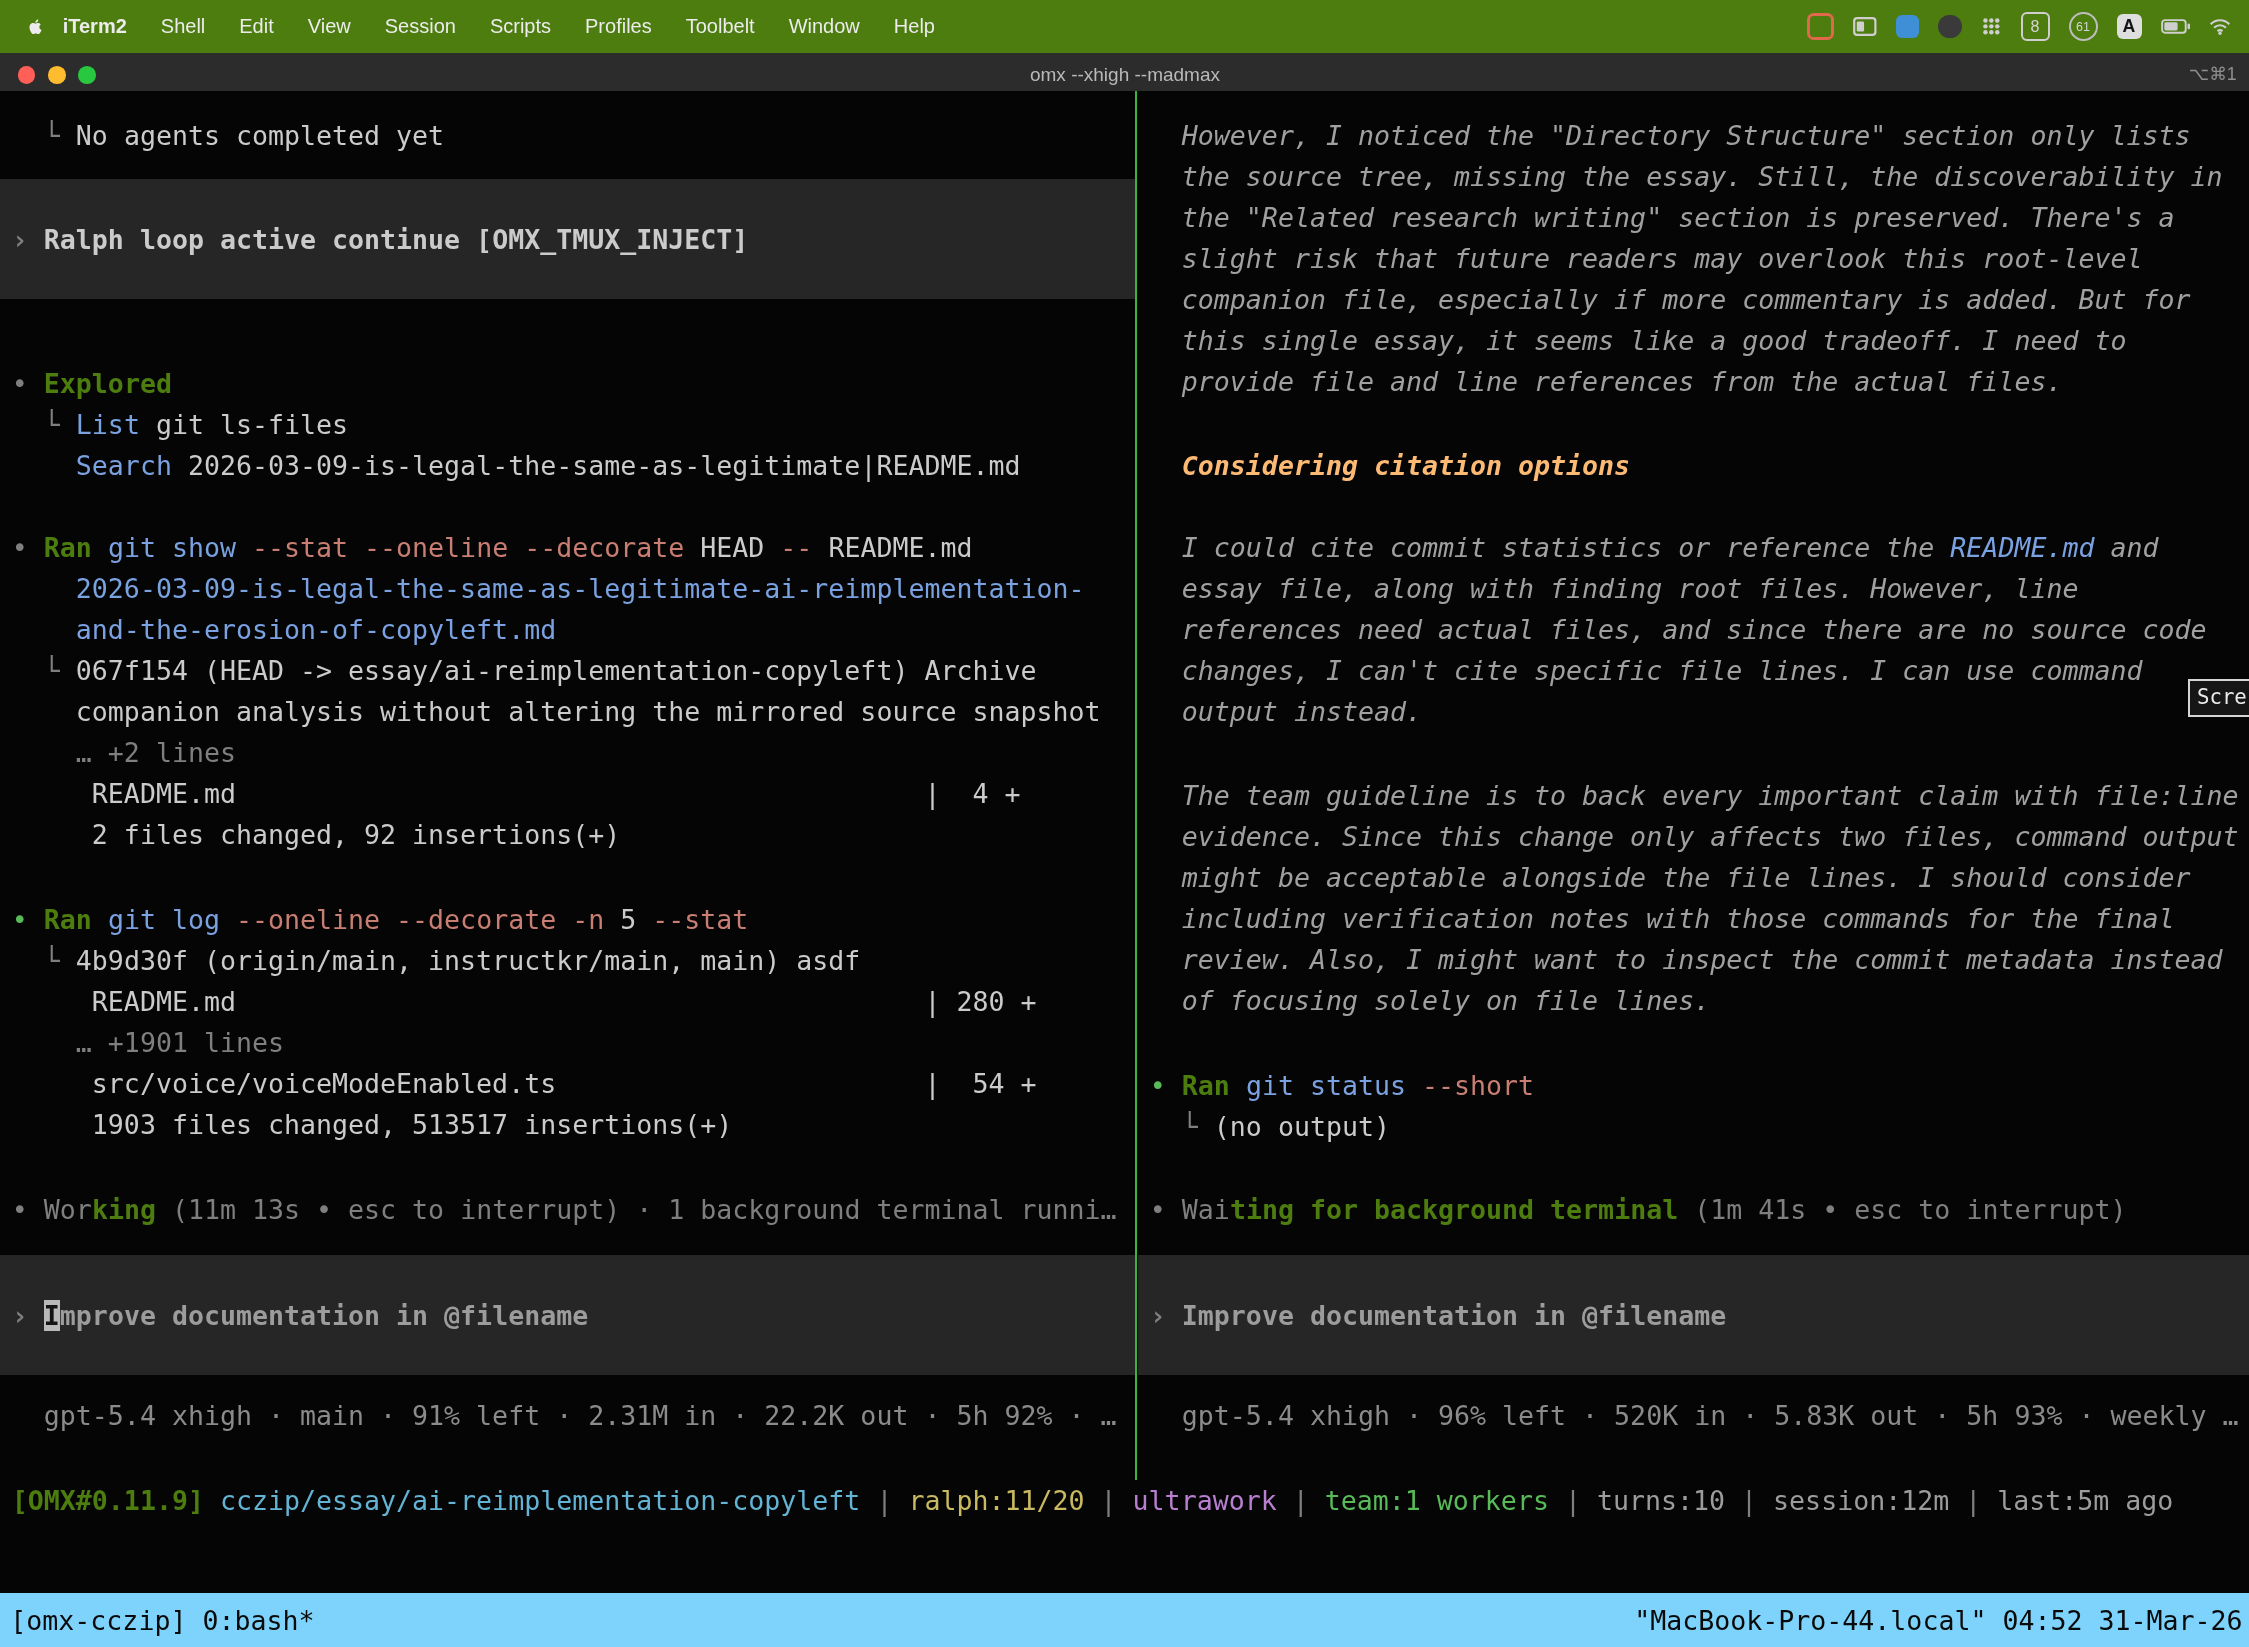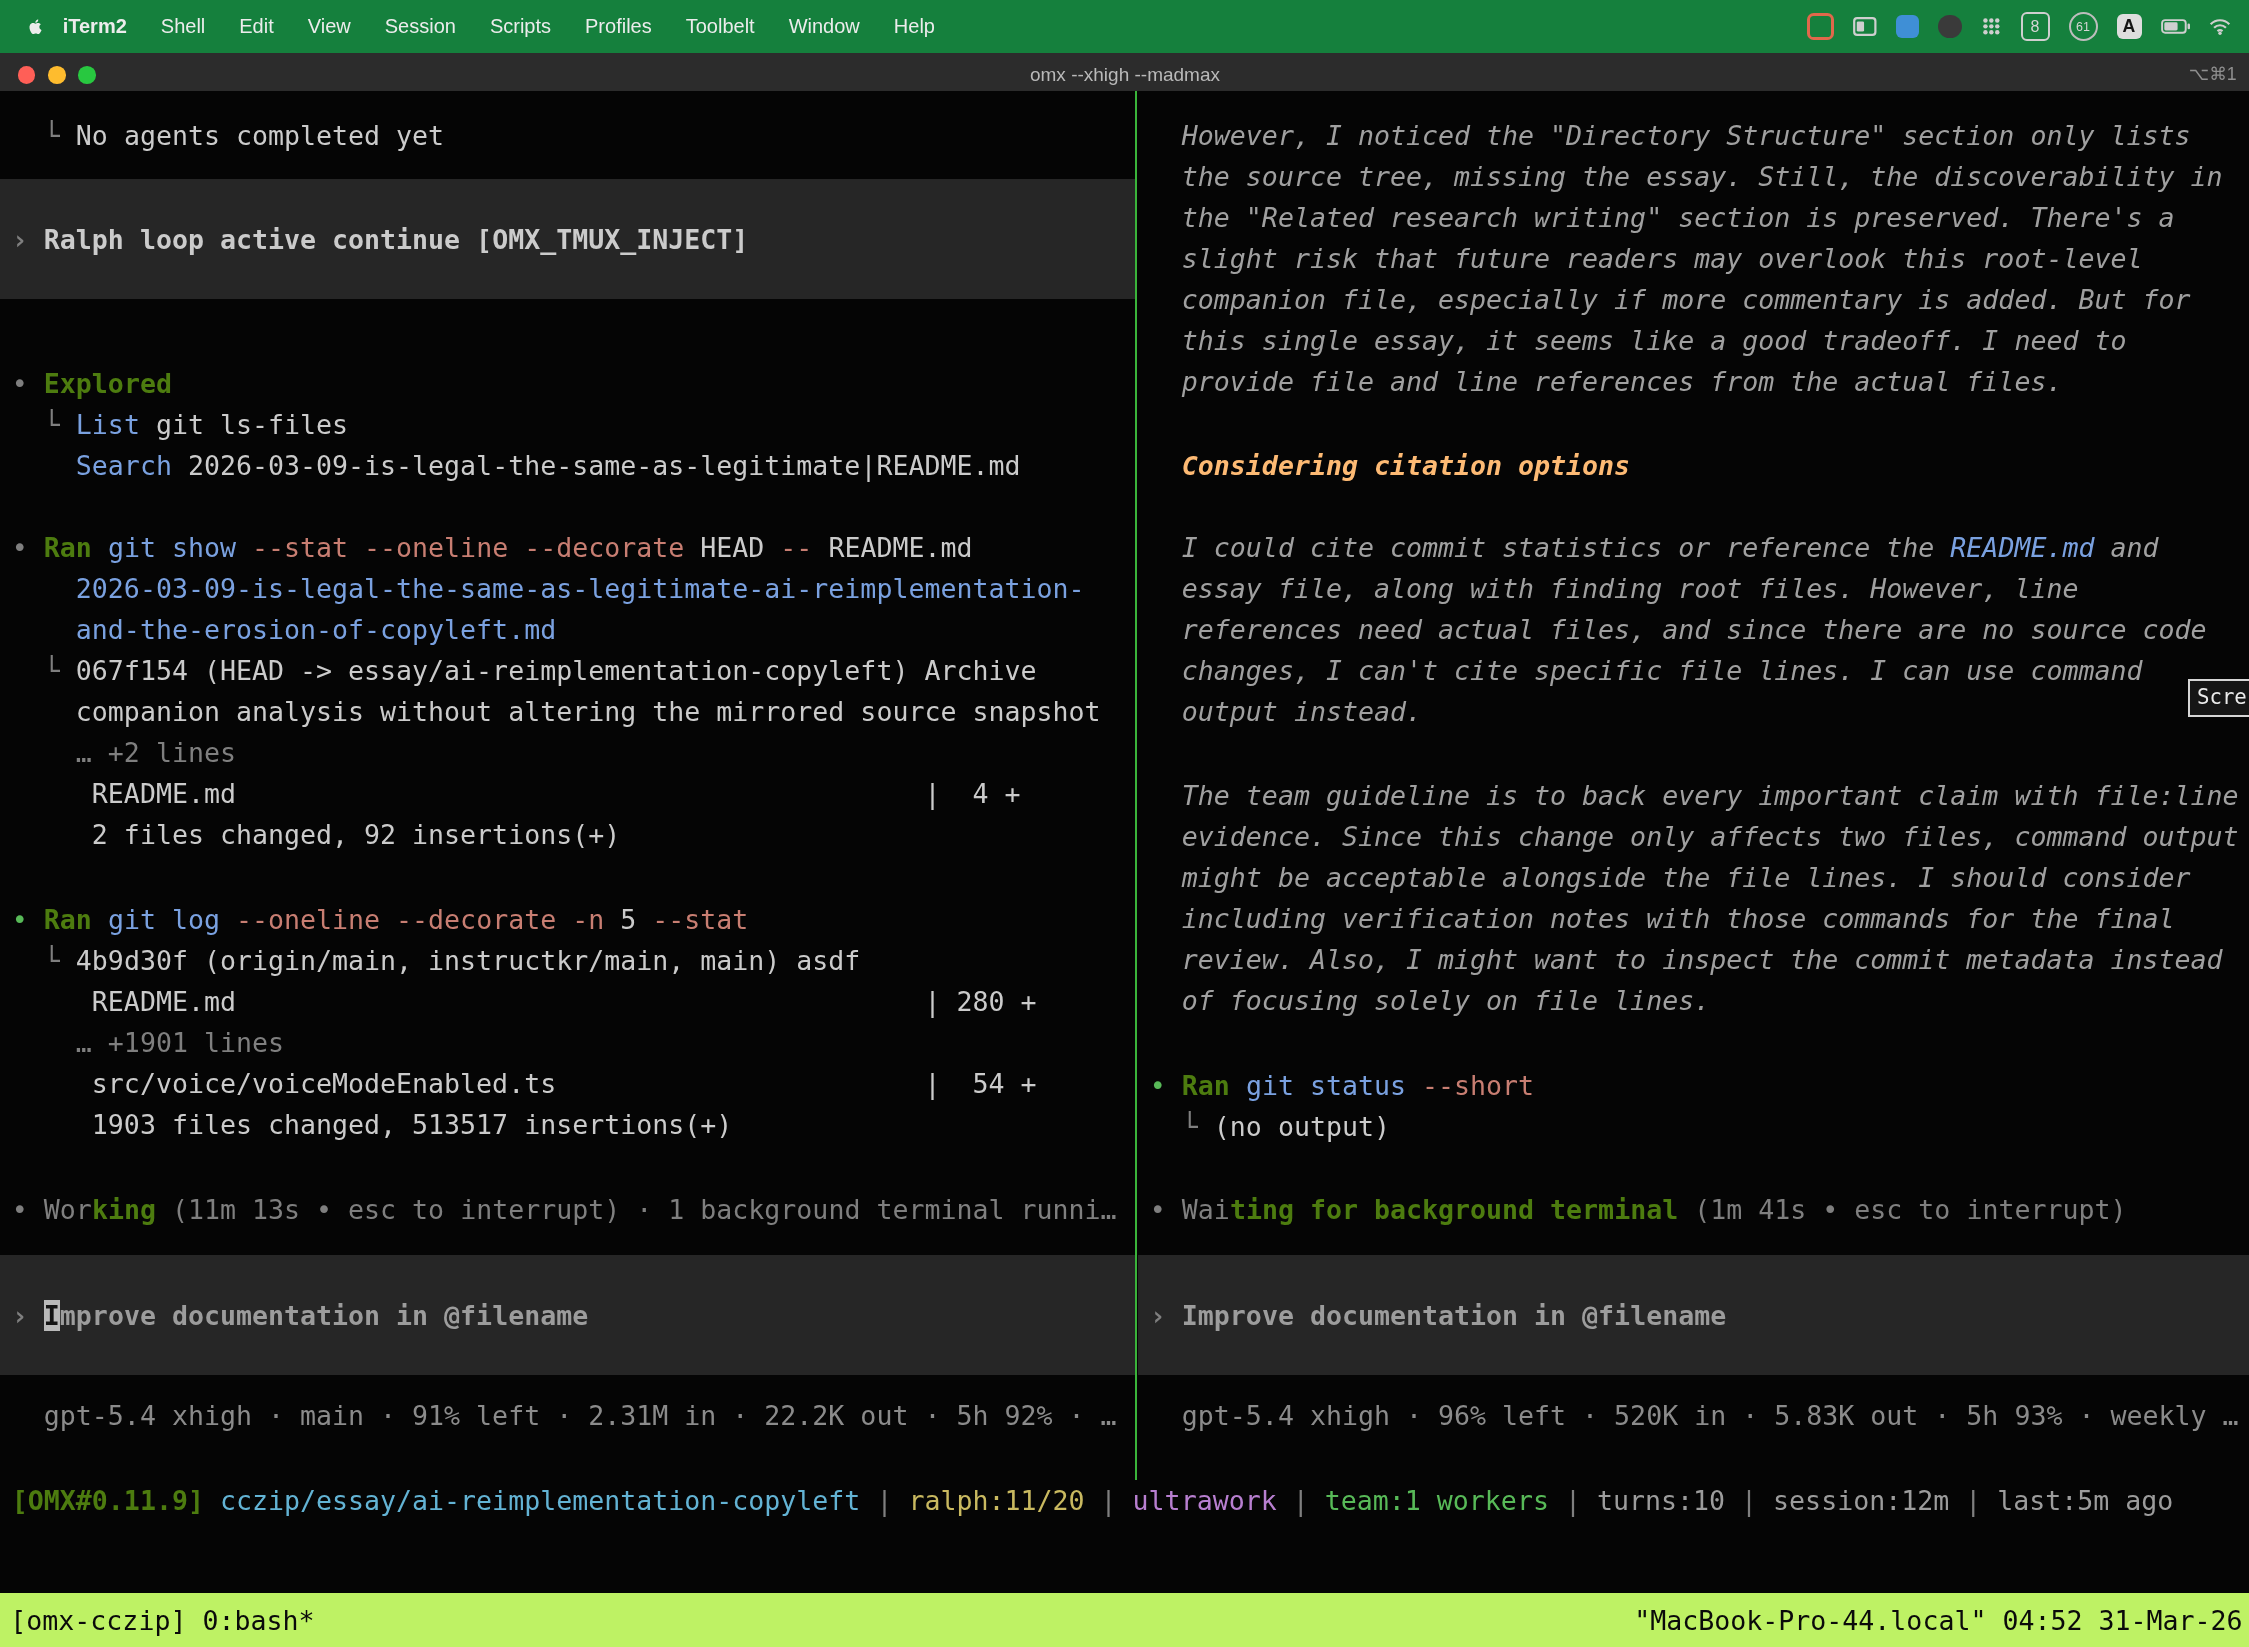--- a/index.html
+++ b/index.html
@@ -1,19 +1,19 @@
 <!DOCTYPE html>
 <html style="font-size:11.8px"><head>
 <meta charset="utf-8">
 <style>
   html,body{margin:0;padding:0;background:#000;}
   .screen{position:relative;width:2250px;height:1648px;overflow:hidden;background:#050505;
           font-family:"DejaVu Sans Mono",monospace;}
   
-  .menubar{position:absolute;left:0;top:0;width:100%;height:53px;background:#15803d;
+  .menubar{position:absolute;left:0;top:0;width:100%;height:53px;background:#4d7c0f;
            display:flex;align-items:center;color:#ececec;
            font-family:"Liberation Sans",sans-serif;font-size:20px;justify-content:space-between;}
   .menubar .apple{margin-left:25px;display:flex;align-items:center;}
   .mitem{padding:0 17px;white-space:nowrap;}
   .mitem.brand{font-weight:bold;}
   .mstatus{margin-left:auto;display:flex;align-items:center;gap:19px;padding-right:19px;}
   .micon{display:flex;align-items:center;justify-content:center;color:#d4d4d4;}
   .micon.rec{width:20.7px;height:20.7px;border:3px solid #e0684b;border-radius:6.6px;}
   .micon.abox{width:25px;height:25px;background:#dedede;color:#151515;border-radius:5.9px;
               font-weight:bold;font-size:17.7px;}
@@ -49,21 +49,21 @@
   .dm{color:#7f7f7f}.dm2{color:#9c9c9c}
   .wb{color:#4d7c0f;font-weight:bold}
   .bl{color:#7aa1e0}.rd{color:#c87e72}.gn{color:#58ba58}
   .it{font-style:italic;color:#a0a0a0}
   .ib{font-style:italic;font-weight:bold;color:#fdba74}
   .itbl{font-style:italic;color:#7aa1e0}
   .st{color:#8b8b8b}
   .cur{background:#b9b9b9;color:#141414}
   .cy2{color:#63b3d4}.yl{color:#c9b960}.mg{color:#b87fd0}
   
-  .tmuxbar{position:absolute;left:0;top:1593px;width:100%;height:55px;background:#bef264;
+  .tmuxbar{position:absolute;left:0;top:1593px;width:100%;height:55px;background:#7dd3fc;
            color:#0a0a0a;display:flex;align-items:center;justify-content:space-between;
            font-size:26.6px;white-space:pre;}
   .tmuxbar .l{padding-left:10.3px;}
   .tmuxbar .r{padding-right:7.4px;}
 </style>
 </head>
 <body>
 
 <div class="screen">
 

